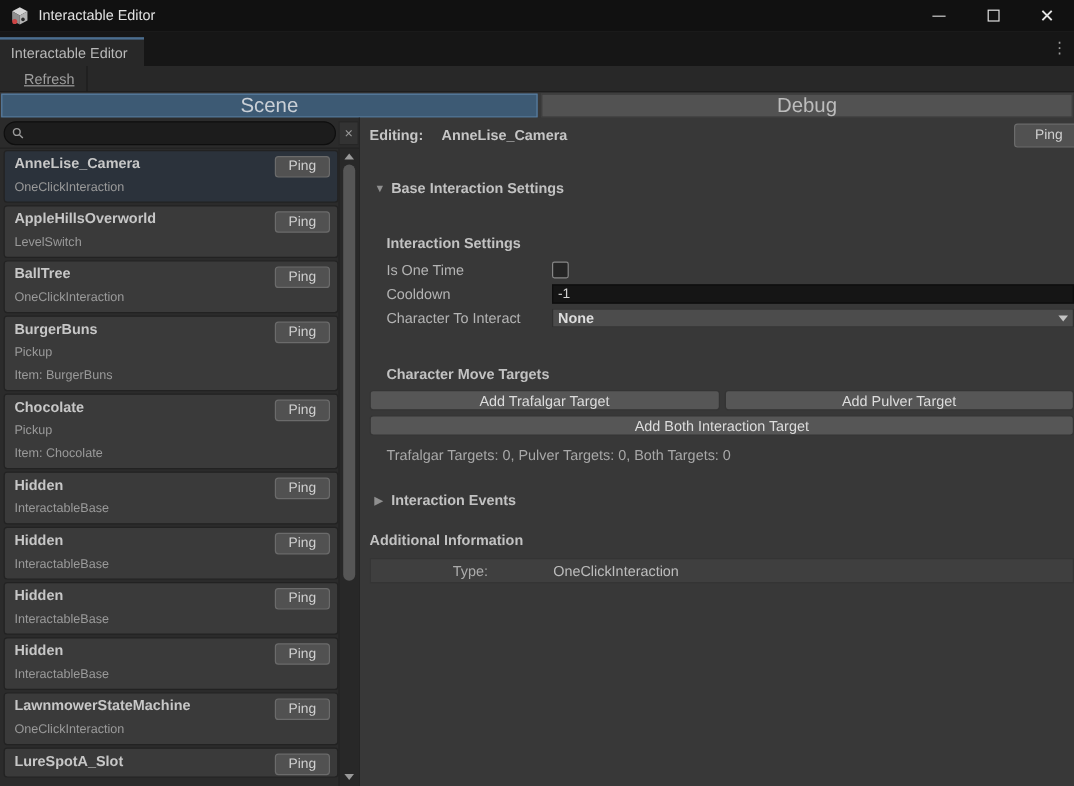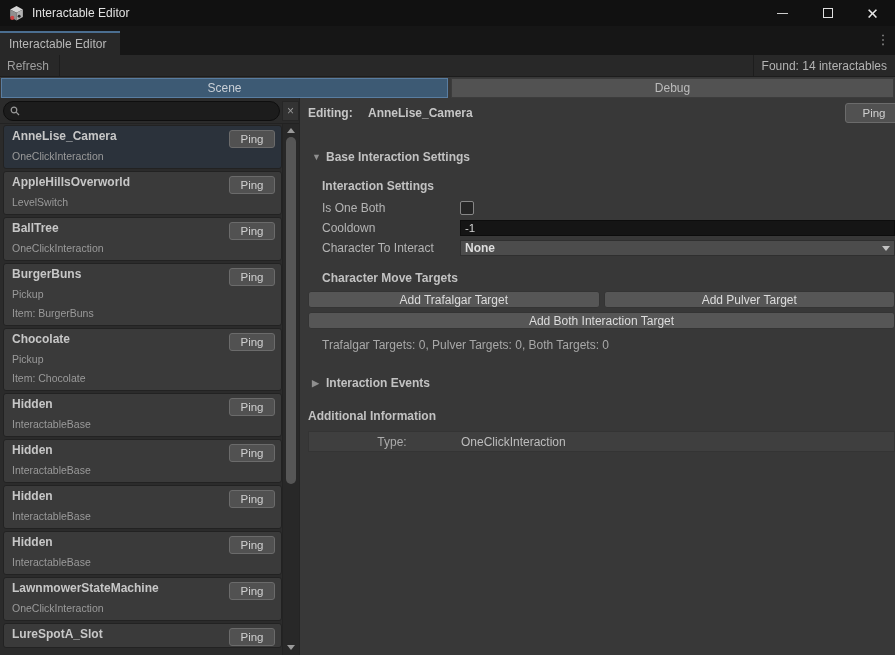--- a/index.html
+++ b/index.html
@@ -20,28 +20,28 @@
 
   
   .tabbar { height:29px; background:#161616; display:flex; align-items:flex-end; flex:none; position:relative; }
   .editor-tab { height:24px; width:120px; background:#282828; border-top:2px solid #4b6e90;
     display:flex; align-items:center; padding-left:9px; color:#b9b9b9; font-size:12px; }
   .kebab { position:absolute; right:4px; top:6px; width:16px; text-align:center; color:#9a9a9a;
     font-size:13px; letter-spacing:0; line-height:16px; }
 
   
   .toolbar { height:22px; background:#282828; border-bottom:1px solid #1d1d1d; display:flex; align-items:stretch; flex:none; }
-  .tb-btn { padding:0 10px 0 7px; display:flex; align-items:center; color:#9f9f9f;
-    border-right:1px solid #1d1d1d; }
+  .tb-btn { padding:0 10px 0 20px; display:flex; align-items:center; color:#9f9f9f;
+    border-right:1px solid #1d1d1d;text-decoration:underline; }
   .tb-spacer { flex:1; }
   .tb-found { padding:0 8px; display:flex; align-items:center; color:#b3b3b3; border-left:1px solid #1d1d1d; }
 
   
   .viewtabs { height:21px; display:flex; gap:3px; padding:1px 1px 0 1px; background:#383838; flex:none; }
-  .vtab { display:flex; align-items:center; justify-content:center; font-size:12px; }
+  .vtab { display:flex; align-items:center; justify-content:center; font-size:17px; }
   .vtab.scene { flex:0 0 447px; background:#3d5a74; border:1px solid #597da1; color:#c9cfd6; }
   .vtab.debug { flex:1; background:#525252; border:1px solid #3c3c3c; color:#bcbcbc; }
 
   
   .content { flex:1; display:flex; min-height:0; }
   .left-col { width:300px; flex:none; background:#2b2b2b; display:flex; flex-direction:column; border-right:1px solid #242424; }
 
   .search-row { height:26px; display:flex; align-items:center; padding:3px 0 3px 3px; border-bottom:1px solid #222222; flex:none; }
   .search-box { flex:1; height:20px; background:#1c1c1c; border:1px solid #0e0e0e; border-radius:10px;
     display:flex; align-items:center; padding:0 6px; }
@@ -79,21 +79,21 @@
   .edit-value { font-weight:bold; color:#c6c6c6; }
   .top-ping { position:absolute; right:-8px; top:5px; width:58px; height:20px; background:#515151;
     border:1px solid #6b6b6b; border-radius:3px; color:#cfcfcf; font-size:11.5px;
     display:flex; align-items:center; justify-content:center; }
 
   .foldout { display:flex; align-items:center; margin-left:4px; font-weight:bold; color:#c2c2c2; }
   .foldout .tri { color:#8f8f8f; font-size:9px; width:14px; }
   .fold-base { margin-top:24px; }
   .fold-events { margin-top:24px; }
 
-  .sec-header { margin-left:14px; margin-top:15px; font-weight:bold; color:#c2c2c2; }
+  .sec-header { margin-left:14px; margin-top:32px; font-weight:bold; color:#c2c2c2; }
 
   .prow { display:flex; align-items:center; margin-left:14px; margin-top:4px; height:16px; }
   .prow.first { margin-top:7px; }
   .plabel { width:138px; flex:none; color:#b4b4b4; }
   .pfield { flex:1; min-width:0; display:flex; align-items:center; }
 
   .checkbox { width:14px; height:14px; background:#252525; border:1px solid #878787; border-radius:2px; }
   .text-field { flex:1; height:16px; background:#151515; border:1px solid #0d0d0d; color:#d2d2d2;
     font-family:"Liberation Sans", sans-serif; font-size:11.5px; padding:0 4px; outline:none; }
   .dropdown { flex:1; height:16px; background:#4c4c4c; border:1px solid #2f2f2f; color:#dddddd;
@@ -143,21 +143,20 @@
   <div class="tabbar">
     <div class="editor-tab">
       <span>Interactable Editor</span>
     </div>
     <div class="kebab">⋮</div>
   </div>
 
   <div class="toolbar">
     <div class="tb-btn">Refresh</div>
     <div class="tb-spacer"></div>
-    <div class="tb-found">Found: 14 interactables</div>
   </div>
 
   <div class="viewtabs">
     <div class="vtab scene">Scene</div>
     <div class="vtab debug">Debug</div>
   </div>
 
   <div class="content">
 
     <div class="left-col">
@@ -273,21 +272,21 @@
       <div class="top-ping">Ping</div>
 
       <div class="foldout fold-base">
         <span class="tri">▼</span>
         <span>Base Interaction Settings</span>
       </div>
 
       <div class="sec-header">Interaction Settings</div>
 
       <div class="prow first">
-        <span class="plabel">Is One Both</span>
+        <span class="plabel">Is One Time</span>
         <span class="pfield">
             <span class="checkbox" id="isOneTimeBox"></span>
           </span>
       </div>
 
       <div class="prow">
         <span class="plabel">Cooldown</span>
         <span class="pfield">
           <input class="text-field" value="-1" style="">
         </span>

